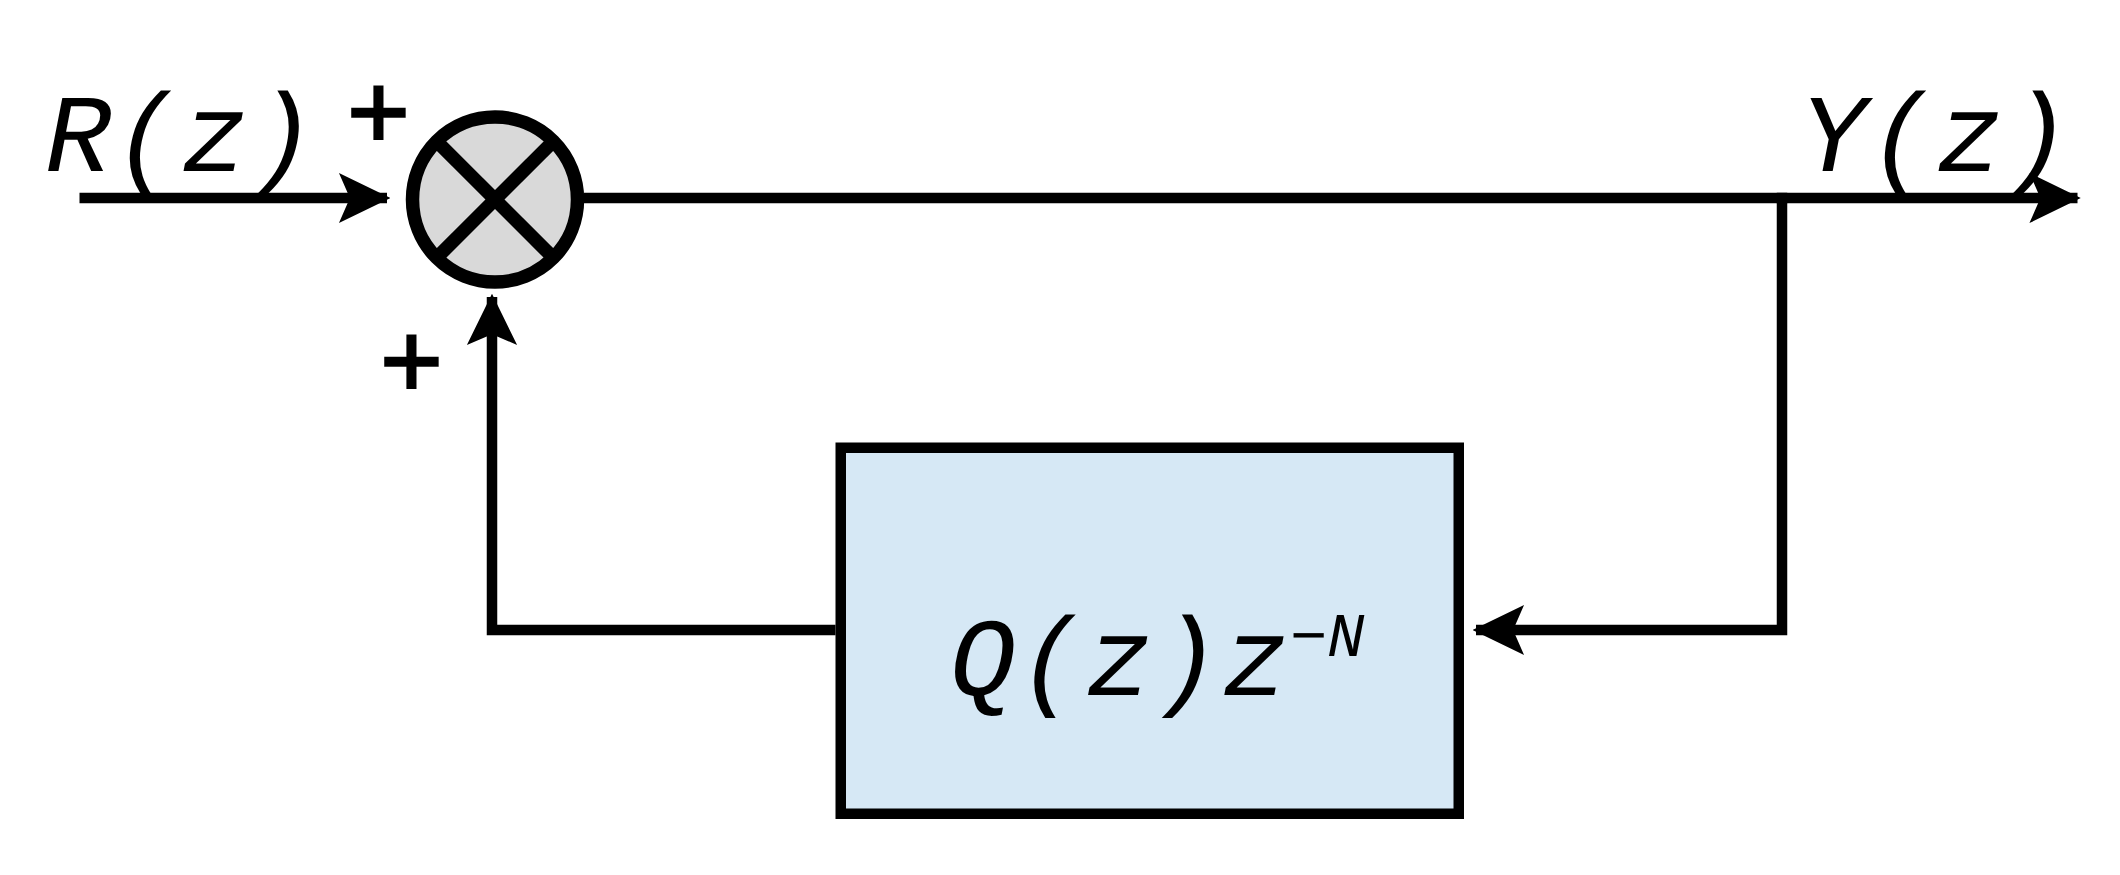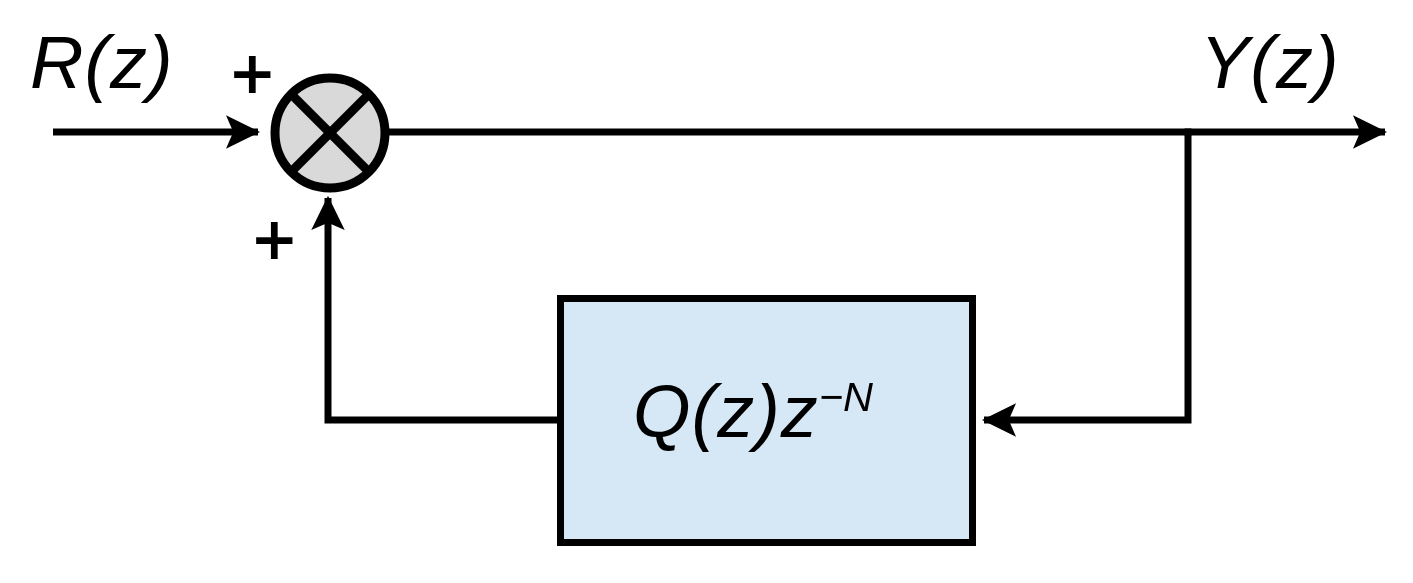--- a/index.html
+++ b/index.html
@@ -21,26 +21,27 @@
   #diagram-svg {
     position: absolute;
     top: 0;
     left: 0;
     width: 1413px;
     height: 583px;
     display: block;
   }
   .math-label {
     position: absolute;
-    font-family: Liberation Sans, sans-serif;
+    font-family: Liberation Mono, monospace;
     font-style: italic;
     color: #000000;
     white-space: nowrap;
     line-height: 1;
     user-select: none;
+    margin-top: 32px;
   }
   #label-R {
     left: 30px;
     top: 26px;
     font-size: 74px;
     letter-spacing: 1px;
   }
   #label-Y {
     left: 1200px;
     top: 26px;

